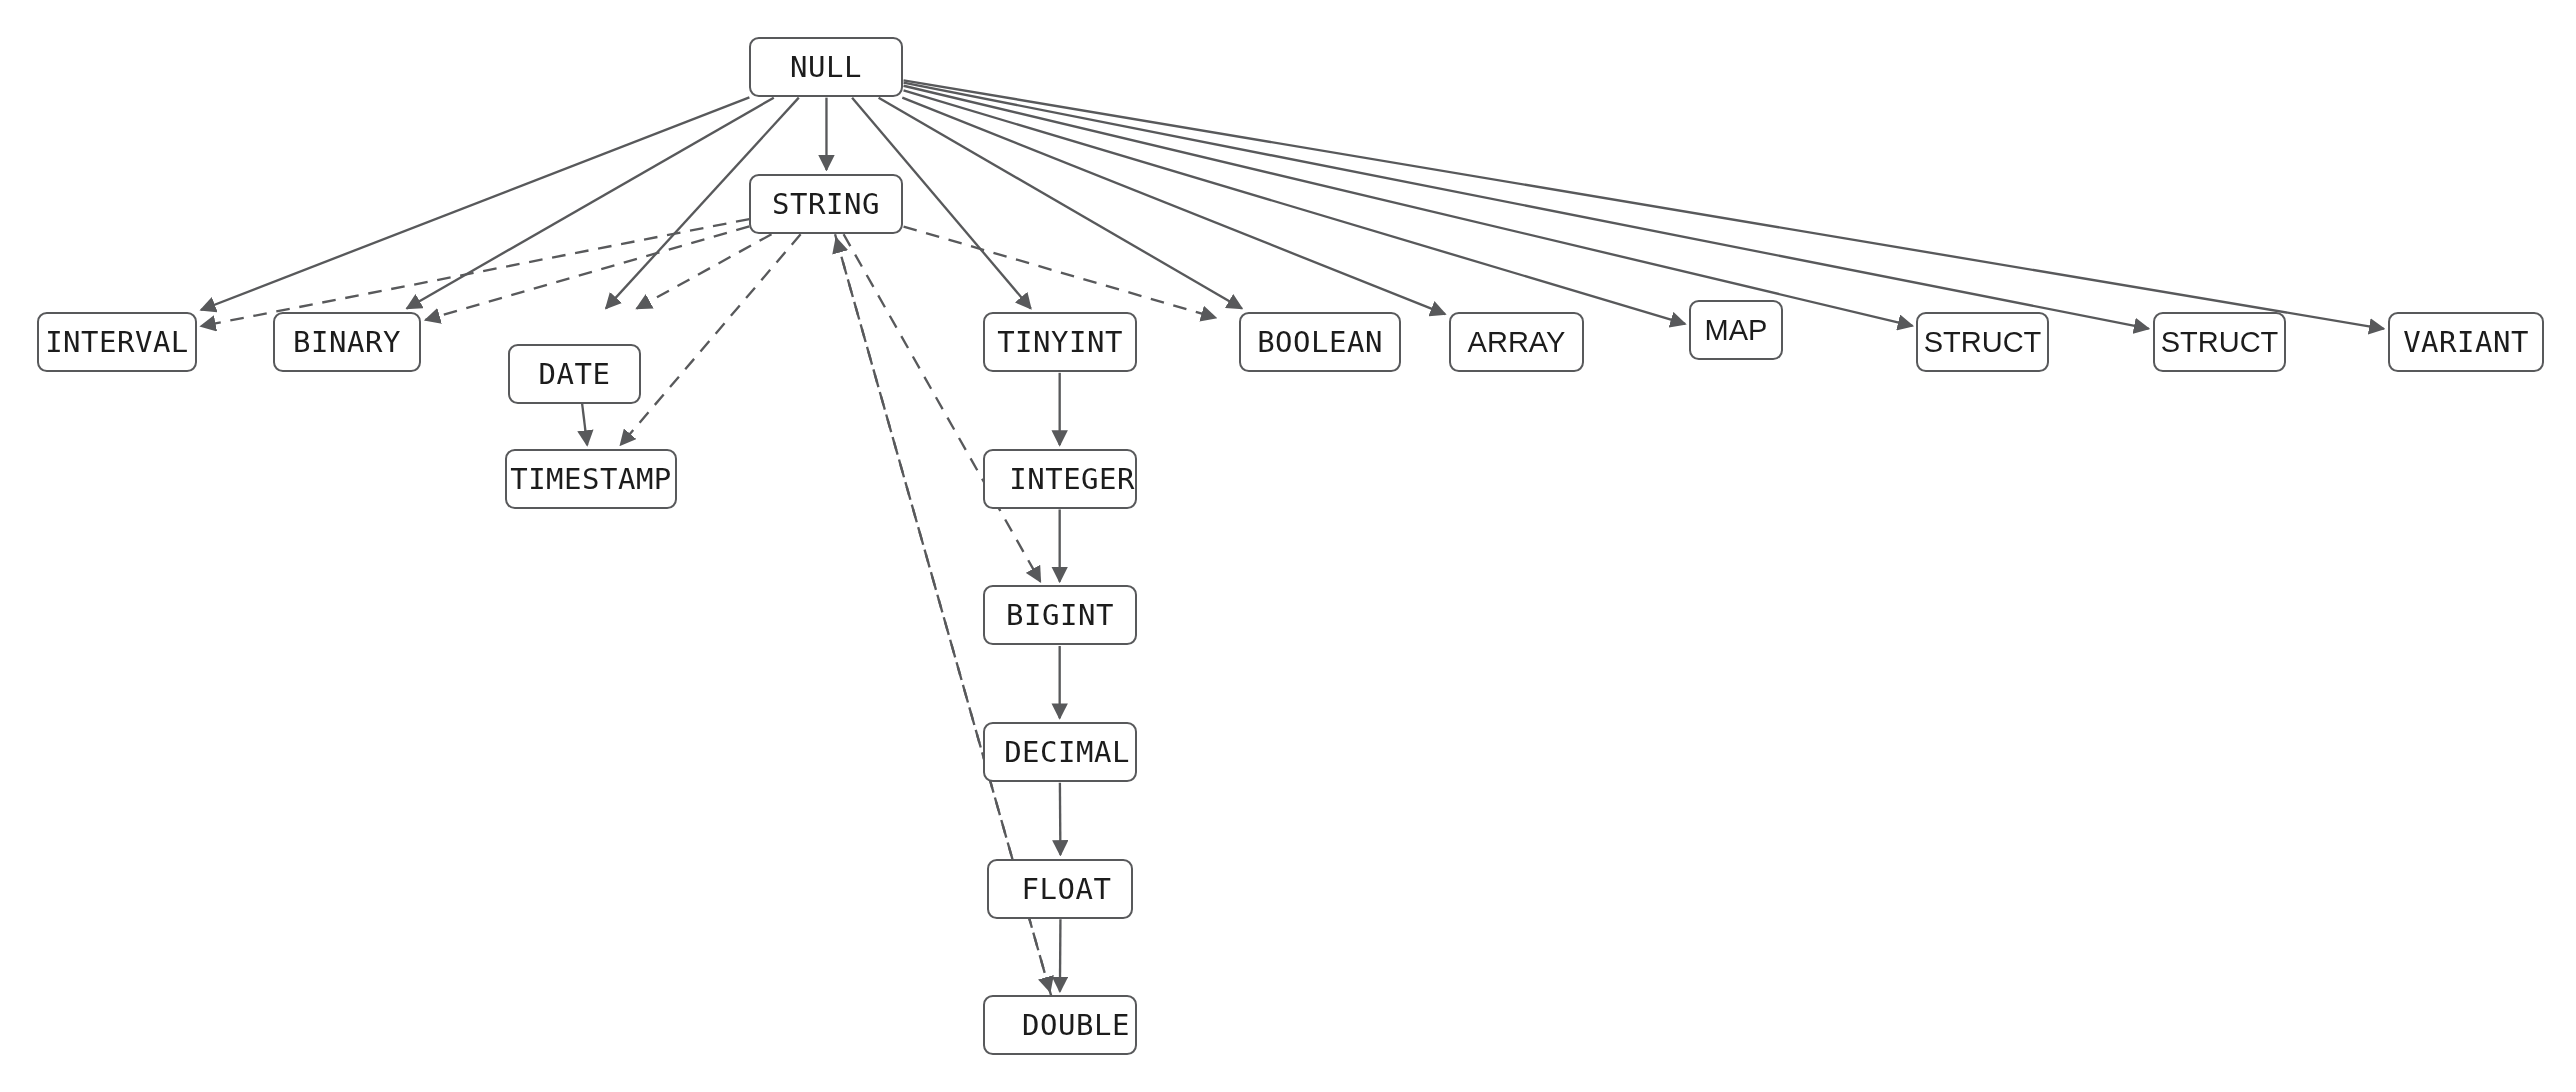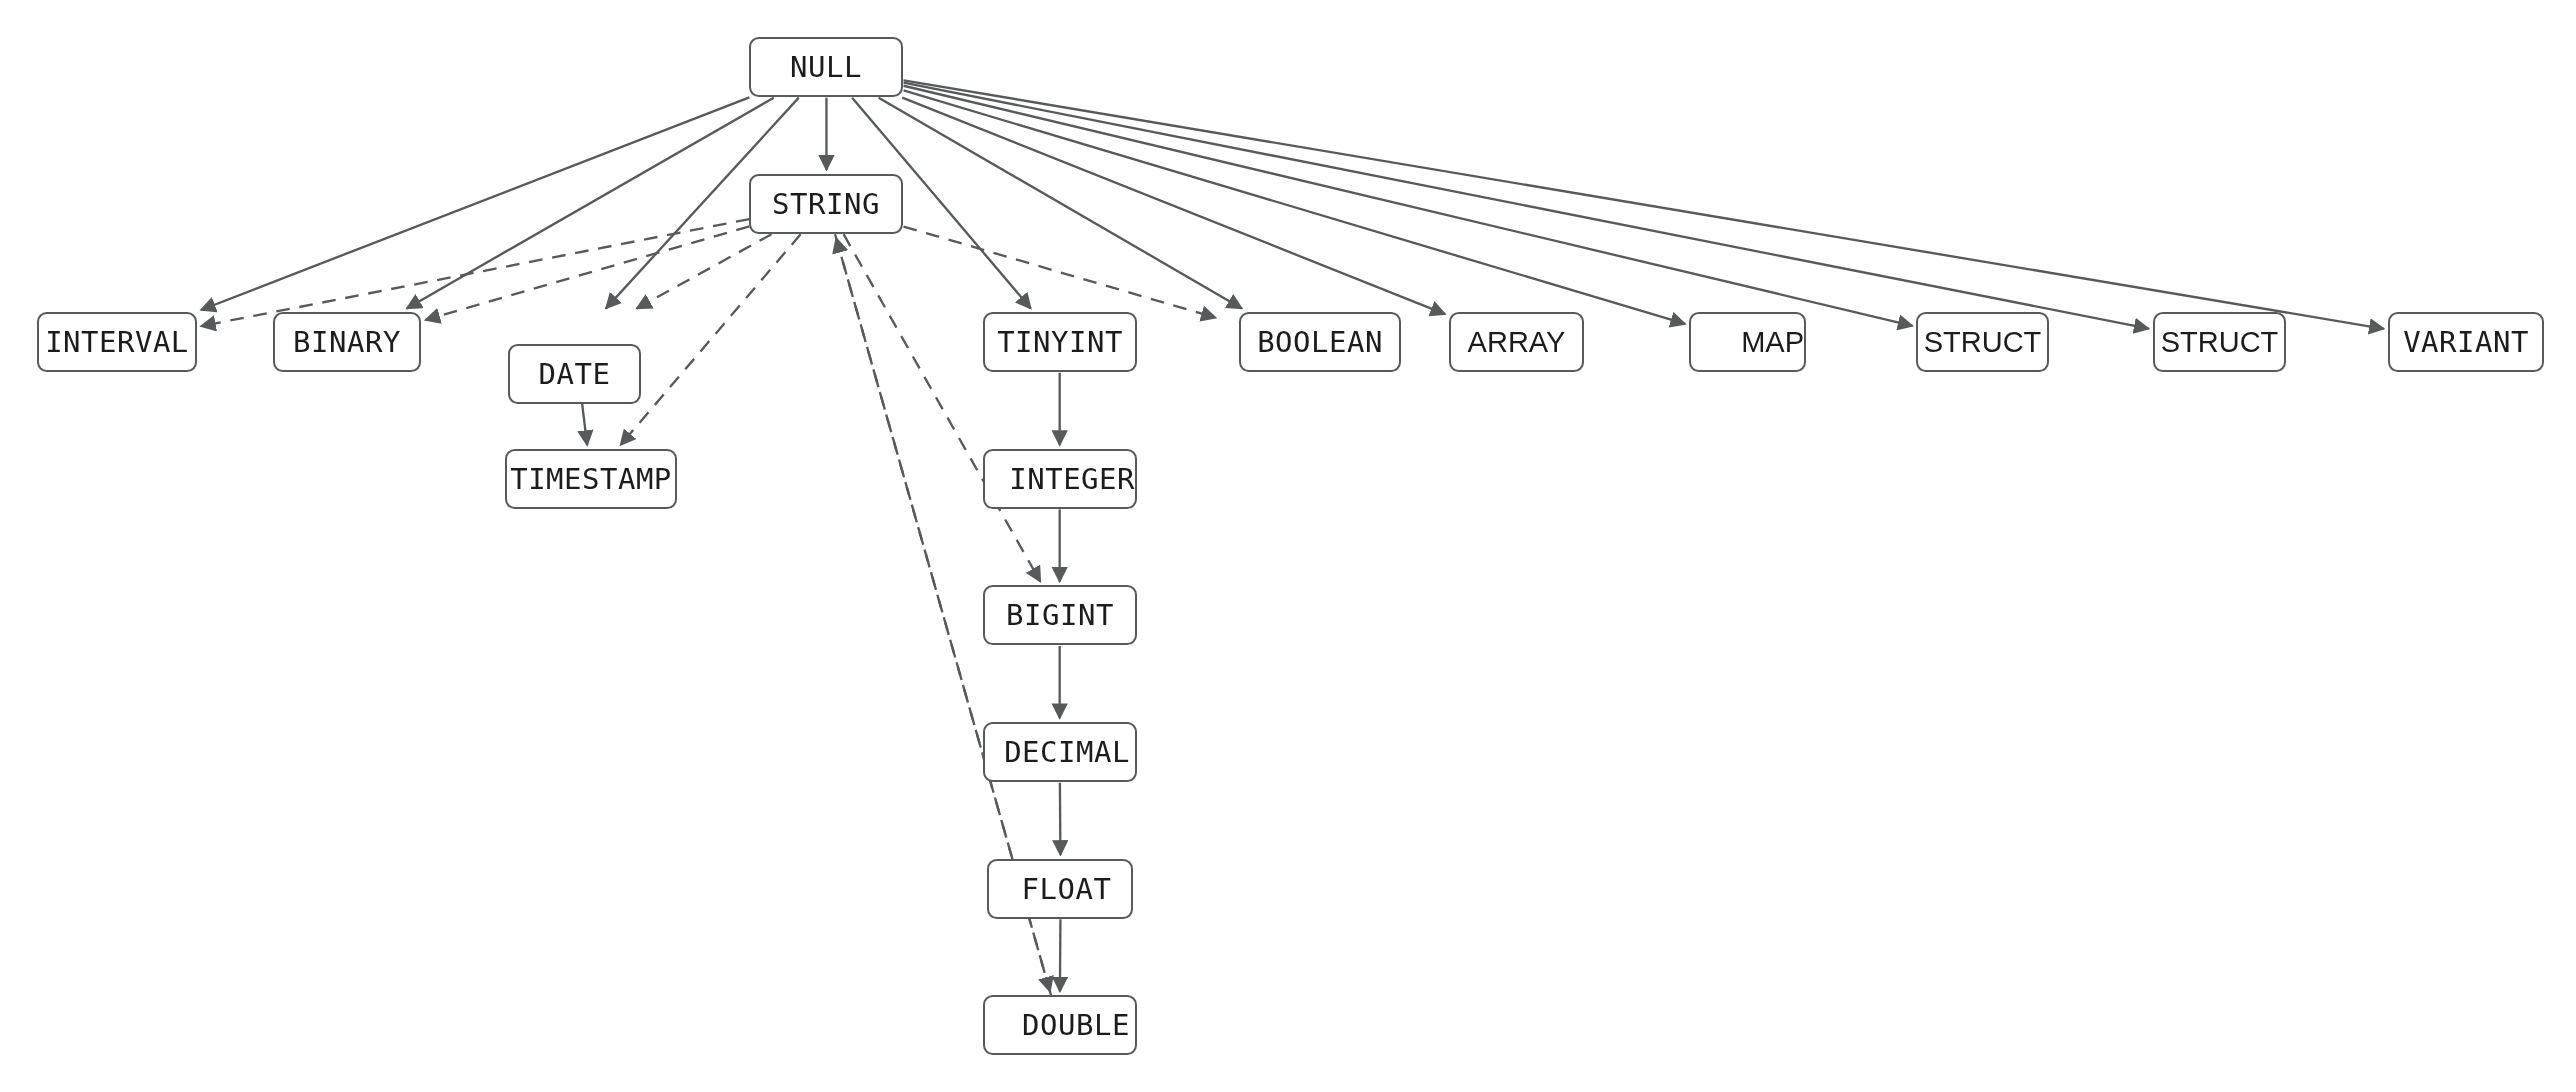--- a/index.html
+++ b/index.html
@@ -100,21 +100,21 @@
       </div>
       <div class="node" style="left: 983px; top: 312px; width: 154px; height: 60px; border-color: rgb(88, 89, 91); background: rgb(255, 255, 255); color: rgb(28, 28, 28);">
         <span>TINYINT</span>
       </div>
       <div class="node" style="left: 1220px; top: 312px; width: 162px; height: 60px; border-color: rgb(88, 89, 91); background: rgb(255, 255, 255); color: rgb(28, 28, 28); margin-left: 19px;">
         <span>BOOLEAN</span>
       </div>
       <div class="node sans" style="left: 1449px; top: 312px; width: 135px; height: 60px; border-color: rgb(88, 89, 91); background: rgb(255, 255, 255); color: rgb(28, 28, 28);">
         <span>ARRAY</span>
       </div>
-      <div class="node sans" style="left: 1689px; top: 312px; width: 117px; height: 60px; border-color: rgb(88, 89, 91); background: rgb(255, 255, 255); color: rgb(28, 28, 28); justify-content: flex-end;">
+      <div class="node sans" style="left: 1689px; top: 300px; width: 94px; height: 60px; border-color: rgb(88, 89, 91); background: rgb(255, 255, 255); color: rgb(28, 28, 28);">
         <span>MAP</span>
       </div>
       <div class="node sans" style="left: 1916px; top: 312px; width: 133px; height: 60px; border-color: rgb(88, 89, 91); background: rgb(255, 255, 255); color: rgb(28, 28, 28);">
         <span>STRUCT</span>
       </div>
       <div class="node sans" style="left: 2153px; top: 312px; width: 133px; height: 60px; border-color: rgb(88, 89, 91); background: rgb(255, 255, 255); color: rgb(28, 28, 28);">
         <span>STRUCT</span>
       </div>
       <div class="node" style="left: 2388px; top: 312px; width: 156px; height: 60px; border-color: rgb(88, 89, 91); background: rgb(255, 255, 255); color: rgb(28, 28, 28);">
         <span>VARIANT</span>

